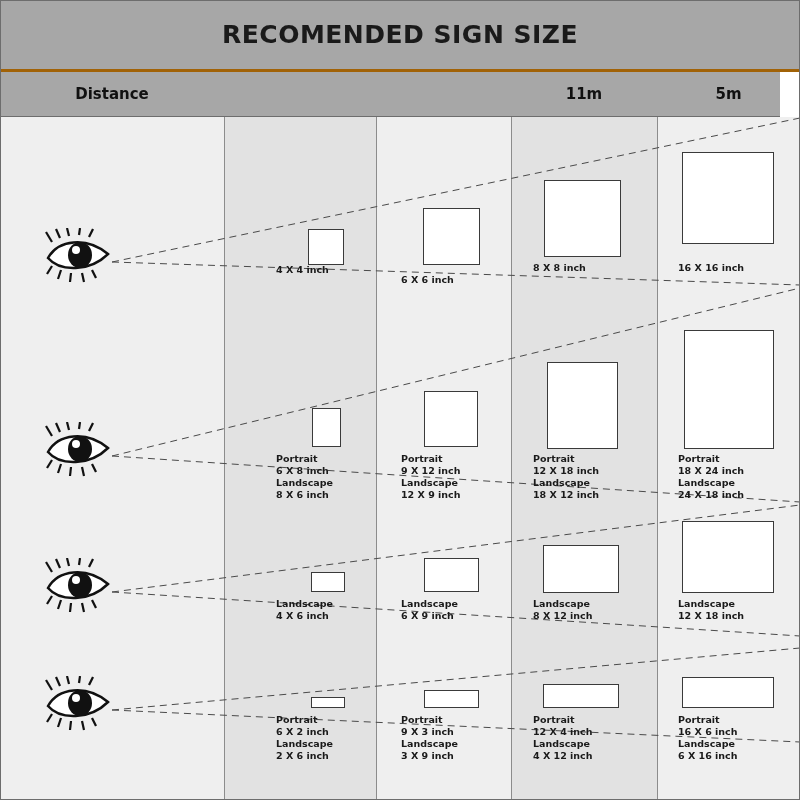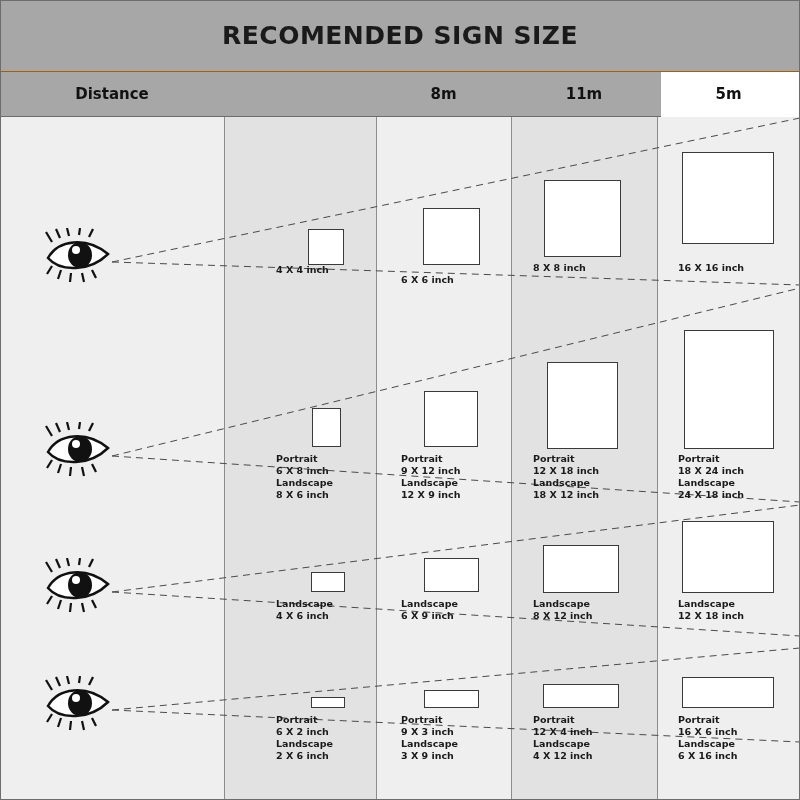--- a/index.html
+++ b/index.html
@@ -26,39 +26,39 @@
     pointer-events: none;
   }
 
   
   .title-bar {
     position: absolute;
     left: 0; top: 0;
     width: 800px;
     height: 72px;
     background: #a7a7a7;
-    border-bottom: 1px solid #a16207;
+    border-bottom: 3px solid #a16207;
     box-sizing: border-box;
     display: flex;
     align-items: center;
     justify-content: center;
   }
   .title-text {
     font-size: 25px;
     font-weight: bold;
     letter-spacing: 0.5px;
     color: #1a1a1a;
     font-family: "DejaVu Sans", sans-serif;
   }
 
   
   .header-row {
     position: absolute;
     left: 0; top: 72px;
-    width: 661px;
+    width: 780px;
     height: 45px;
     background: #a7a7a7;
     border-bottom: 1px solid #6d6d6d;
     box-sizing: border-box;
     padding-left: 28px;
   }
   .header-cell {
     position: absolute;
     top: 0;
     height: 44px;
@@ -133,21 +133,20 @@
 <body>
 
 <div id="chart">
 
   <div class="title-bar">
     <div class="title-text">RECOMENDED SIGN SIZE</div>
   </div>
 
   <div class="header-row">
     <div class="header-cell" style="left:0px;width:224px;">Distance</div>
-    <div class="header-cell" style="left:376px;width:135px;">8m</div>
     <div class="header-cell" style="left:511px;width:146px;">11m</div>
     <div class="header-cell" style="left:657px;width:143px;">5m</div>
   </div>
 
   <div class="body-area">
     <div class="col-band band-light" style="left:0px;width:224px;"></div>
     <div class="col-band band-dark" style="left:224px;width:152px;"></div>
     <div class="col-band band-light" style="left:376px;width:135px;"></div>
     <div class="col-band band-dark" style="left:511px;width:146px;"></div>
     <div class="col-band band-light" style="left:657px;width:143px;"></div>

